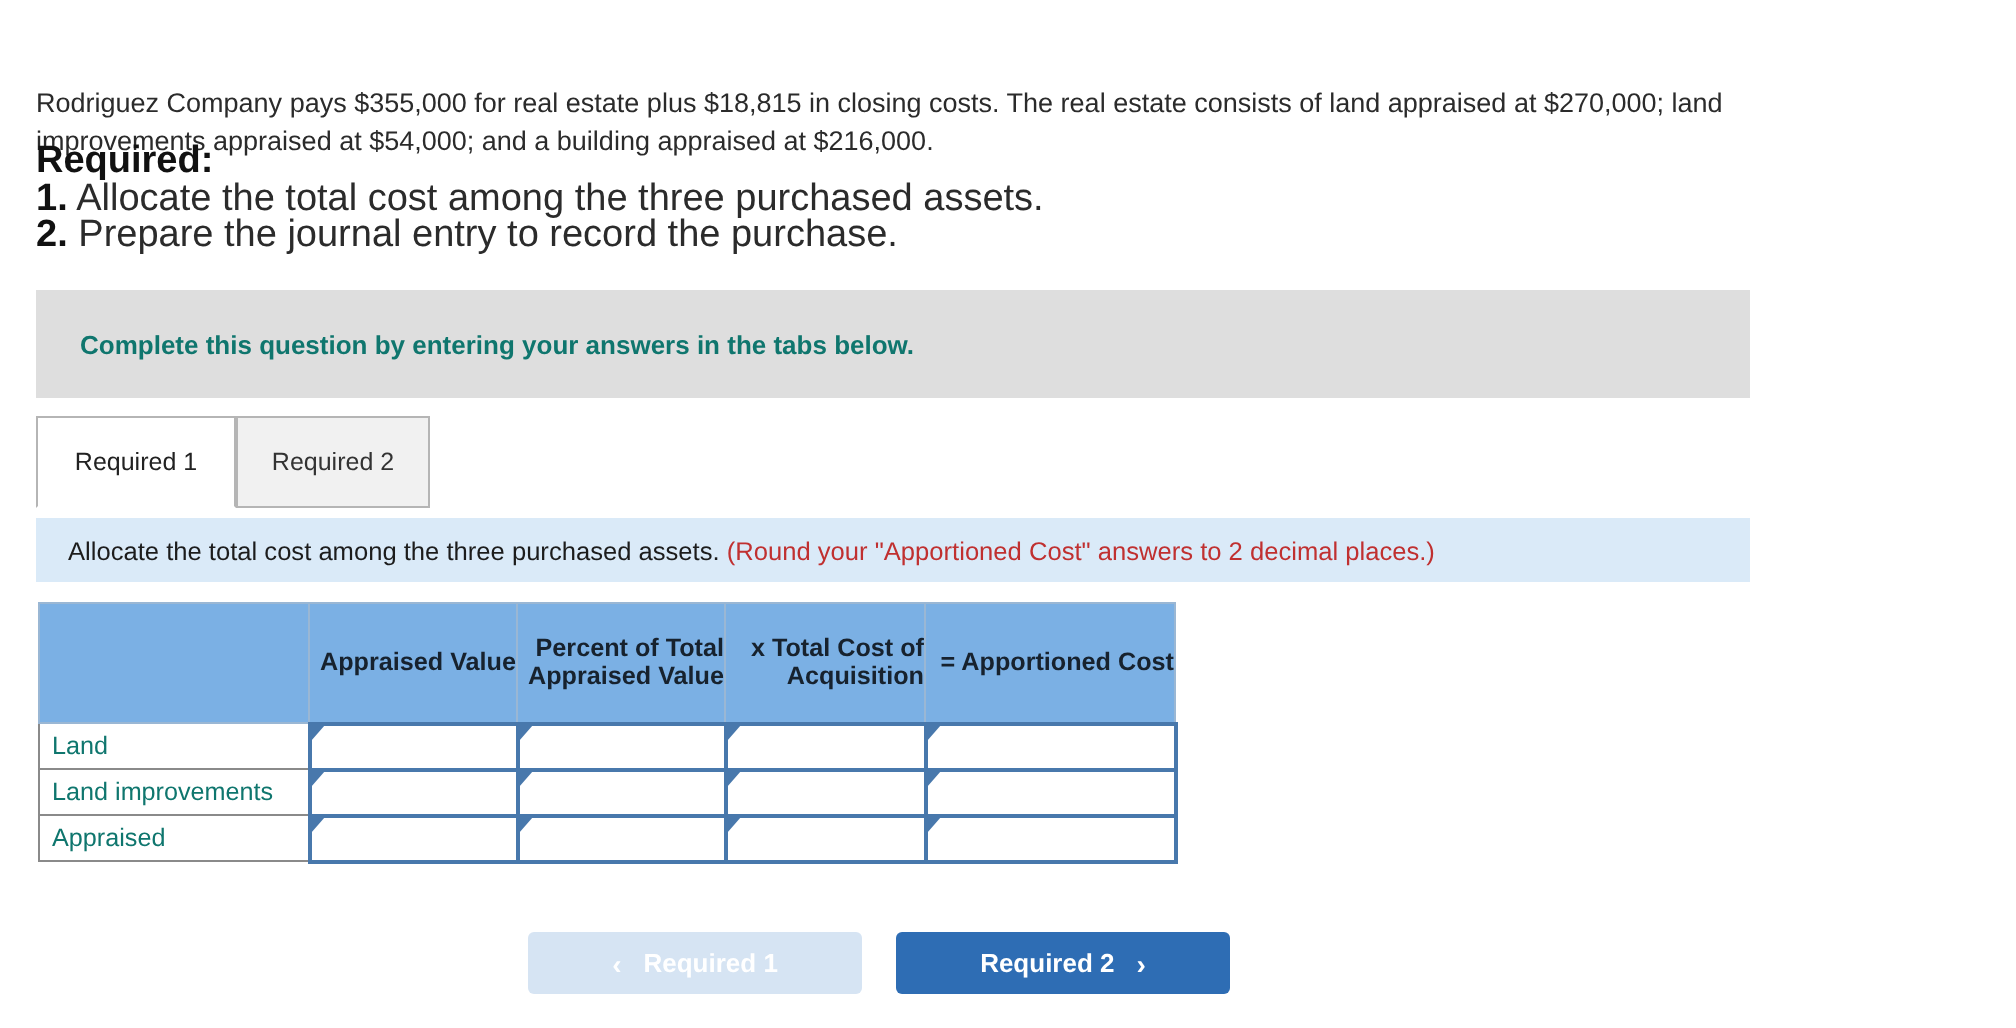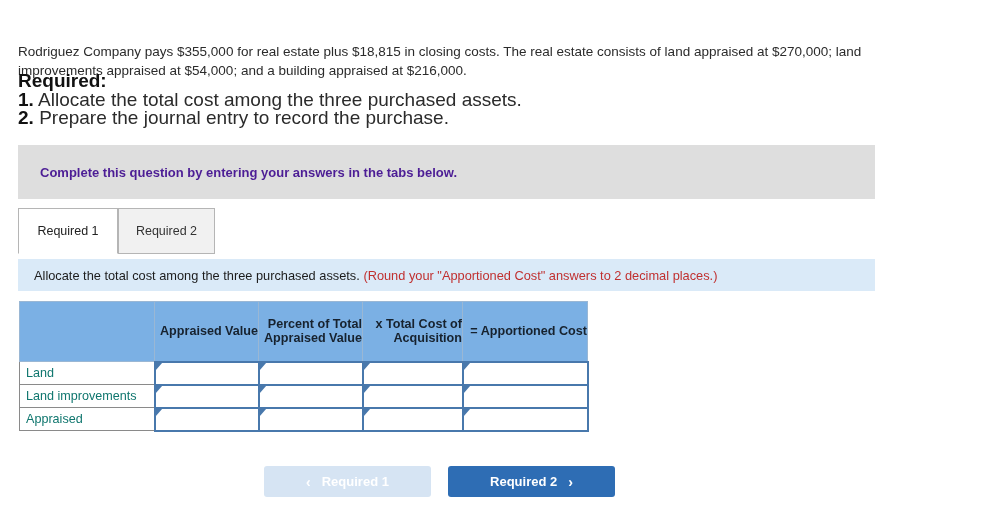--- a/index.html
+++ b/index.html
@@ -55,21 +55,21 @@
     width: 857px;
     height: 54px;
     background: #dedede;
     display: flex;
     align-items: center;
   }
   .grey-banner-text {
     padding-left: 22px;
     font-size: 13px;
     font-weight: bold;
-    color: #4c1d95;
+    color: #0f766e;
   }
 
   
   .tabstrip {
     position: absolute;
     left: 18px;
     top: 208px;
     width: 857px;
     height: 47px;
   }

